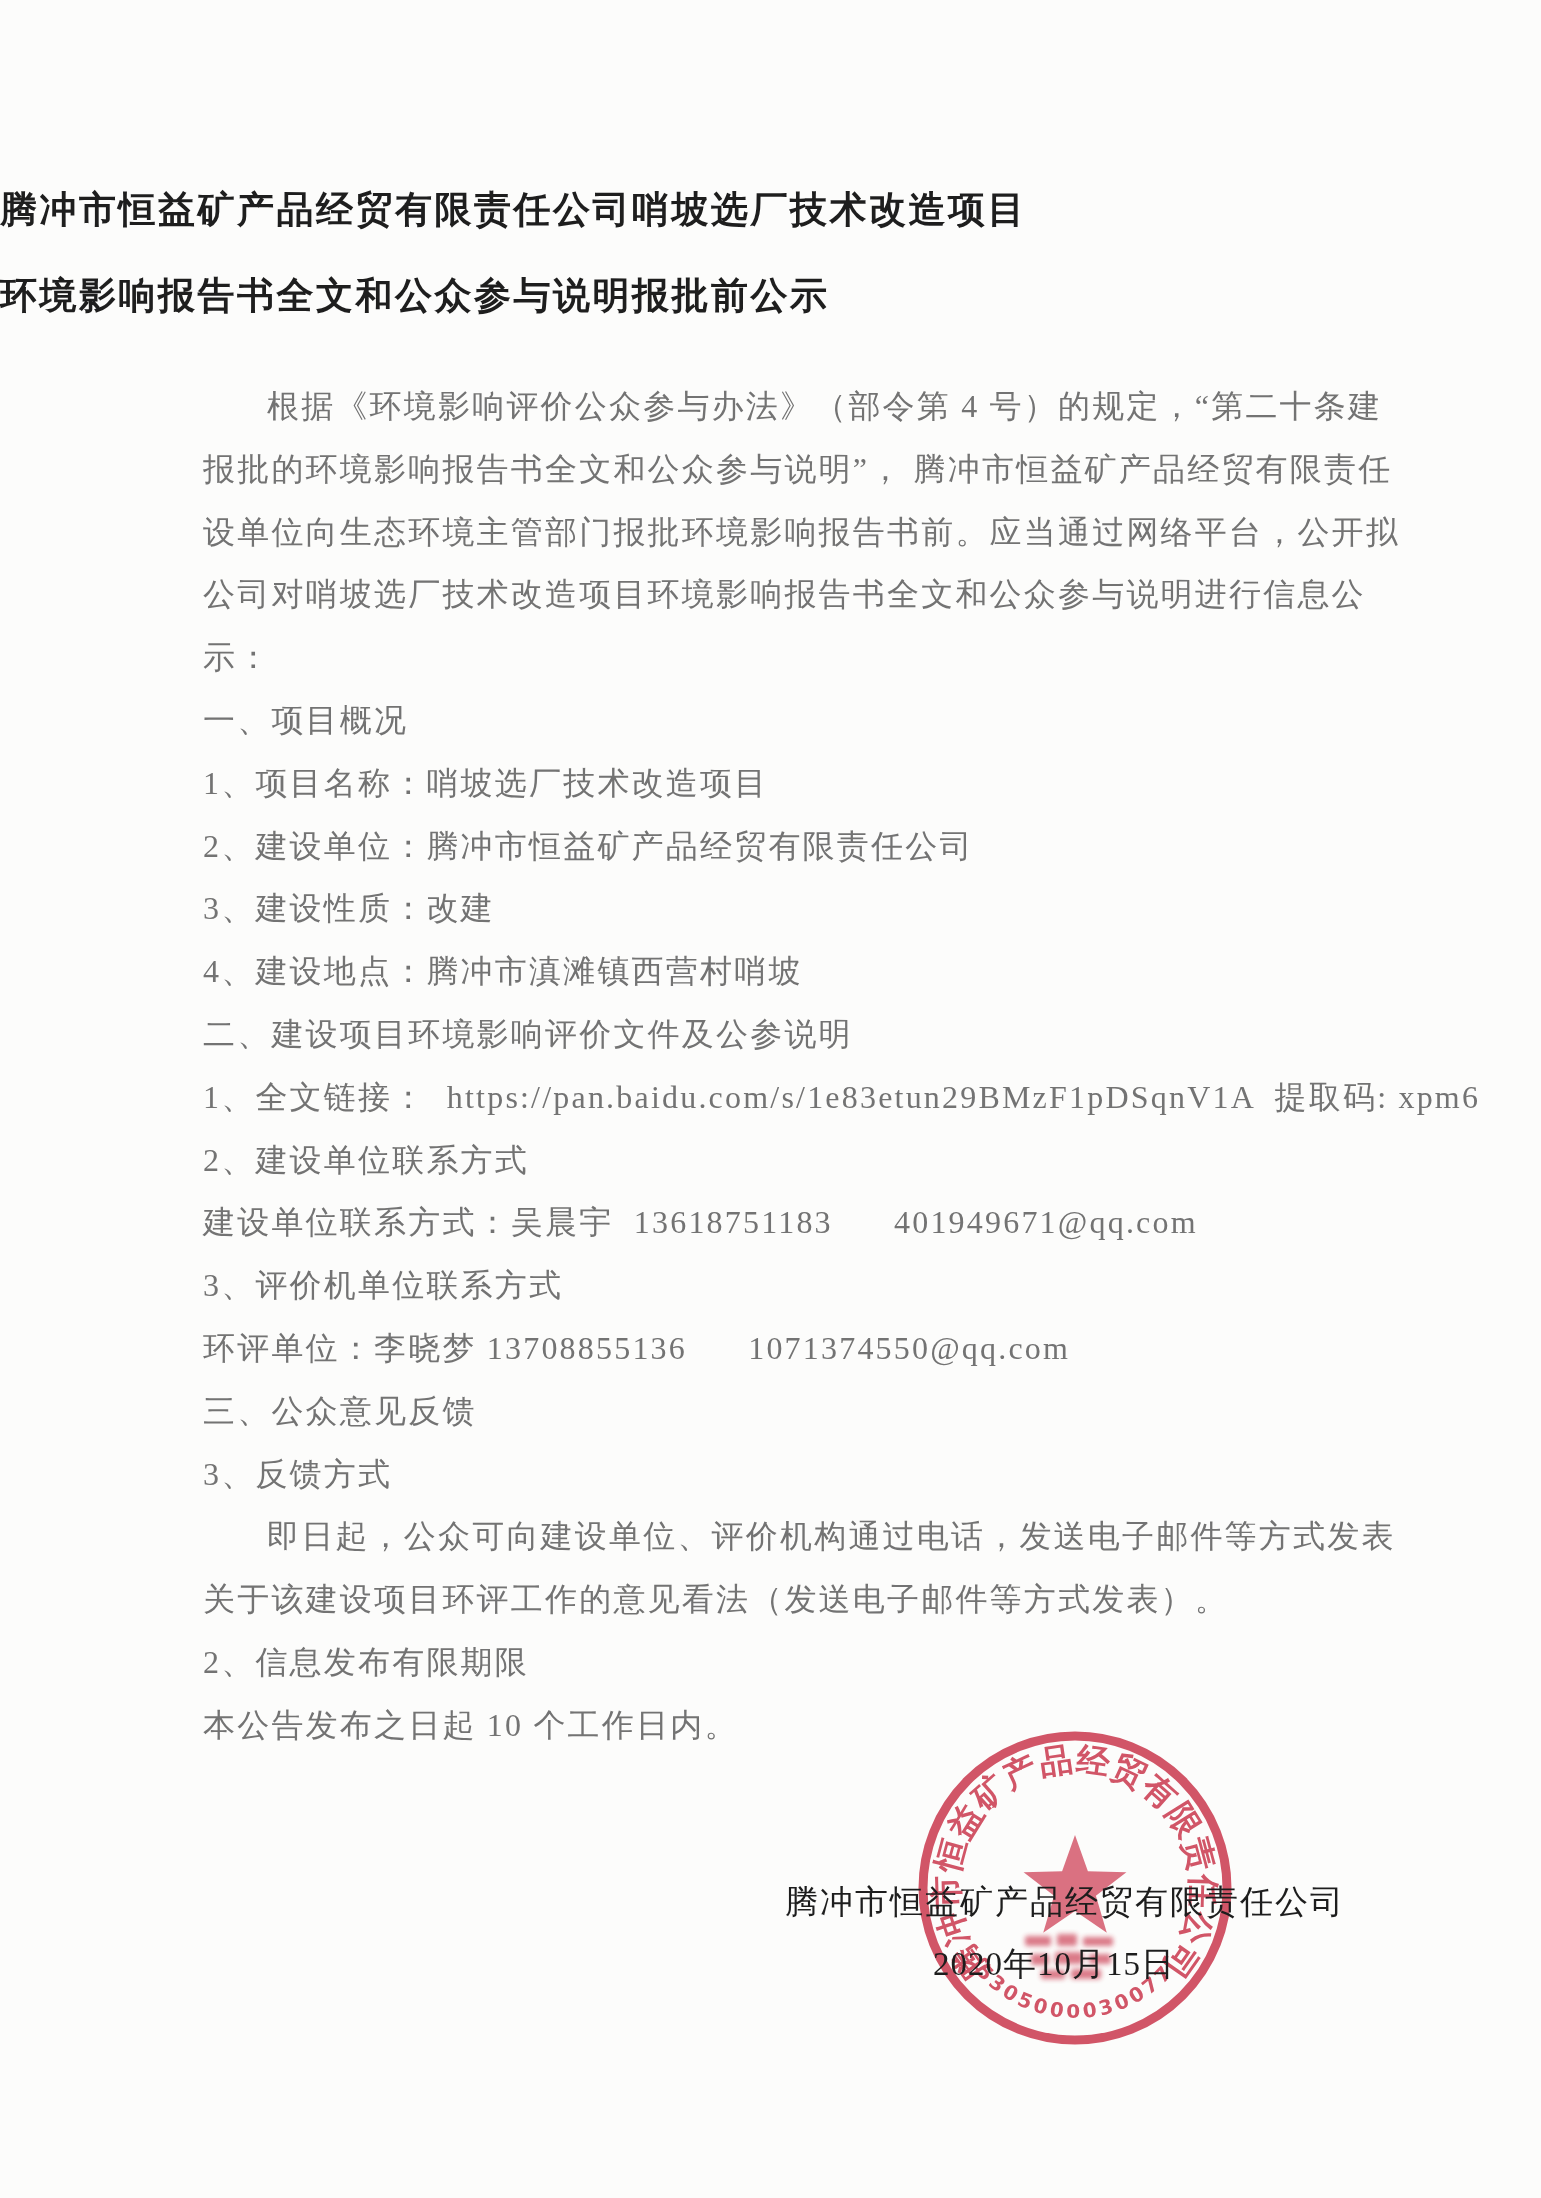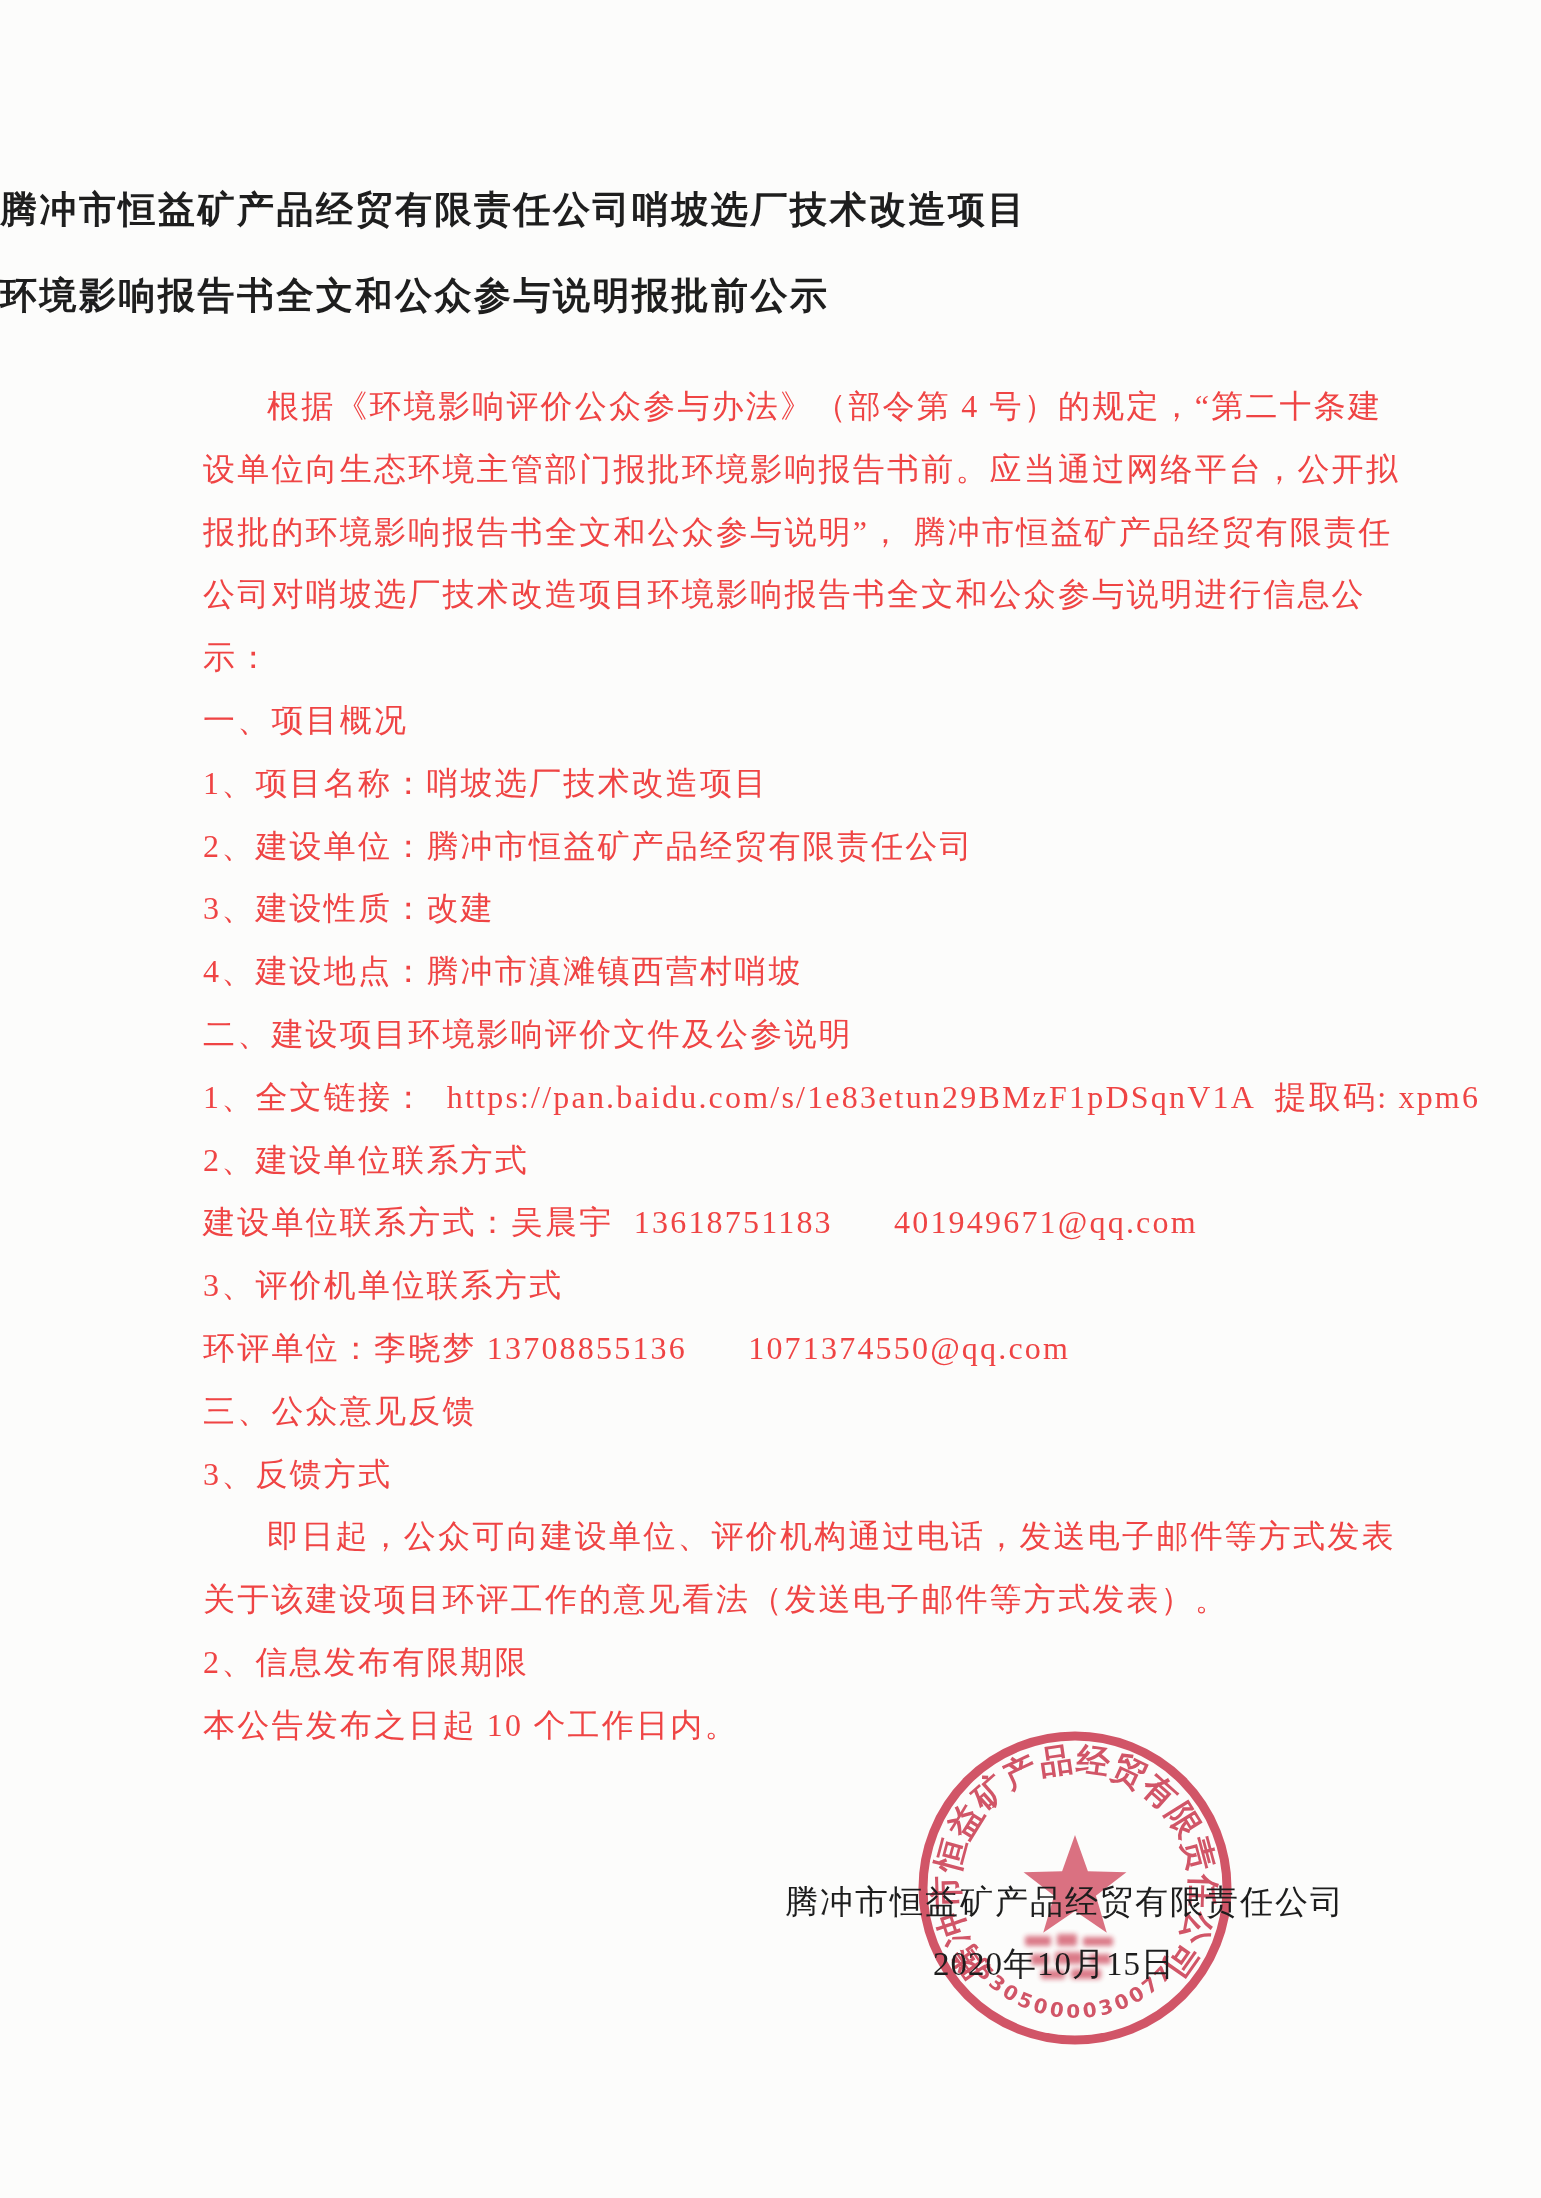--- a/index.html
+++ b/index.html
@@ -27,21 +27,21 @@
     position:absolute;
     left:203px;top:375px;
     width:1140px;
   }
   .line{
     height:62.8px;
     line-height:62.8px;
     font-size:32px;
     letter-spacing:2.2px;
     white-space:pre;
-    color:#ef4444;
+    color:#737373;
   }
   .line.indent{text-indent:64px;}
   .sig{
     position:absolute;
     white-space:pre;
     font-size:33px;
     letter-spacing:2px;
     color:#1d1d1d;
     z-index:3;
   }
@@ -58,22 +58,22 @@
 </head>
 <body>
 
 <div class="page">
 
   <div class="title title1">腾冲市恒益矿产品经贸有限责任公司哨坡选厂技术改造项目</div>
   <div class="title title2">环境影响报告书全文和公众参与说明报批前公示</div>
 
   <div class="doc-body" id="doc-body">
       <div class="line indent">根据《环境影响评价公众参与办法》（部令第 4 号）的规定，“第二十条建</div>
+      <div class="line">报批的环境影响报告书全文和公众参与说明”， 腾冲市恒益矿产品经贸有限责任</div>
       <div class="line">设单位向生态环境主管部门报批环境影响报告书前。应当通过网络平台，公开拟</div>
-      <div class="line">报批的环境影响报告书全文和公众参与说明”， 腾冲市恒益矿产品经贸有限责任</div>
       <div class="line">公司对哨坡选厂技术改造项目环境影响报告书全文和公众参与说明进行信息公</div>
       <div class="line">示：</div>
       <div class="line">一、项目概况</div>
       <div class="line">1、项目名称：哨坡选厂技术改造项目</div>
       <div class="line">2、建设单位：腾冲市恒益矿产品经贸有限责任公司</div>
       <div class="line">3、建设性质：改建</div>
       <div class="line">4、建设地点：腾冲市滇滩镇西营村哨坡</div>
       <div class="line">二、建设项目环境影响评价文件及公参说明</div>
       <div class="line">1、全文链接：  https://pan.baidu.com/s/1e83etun29BMzF1pDSqnV1A  提取码: xpm6</div>
       <div class="line">2、建设单位联系方式</div>

